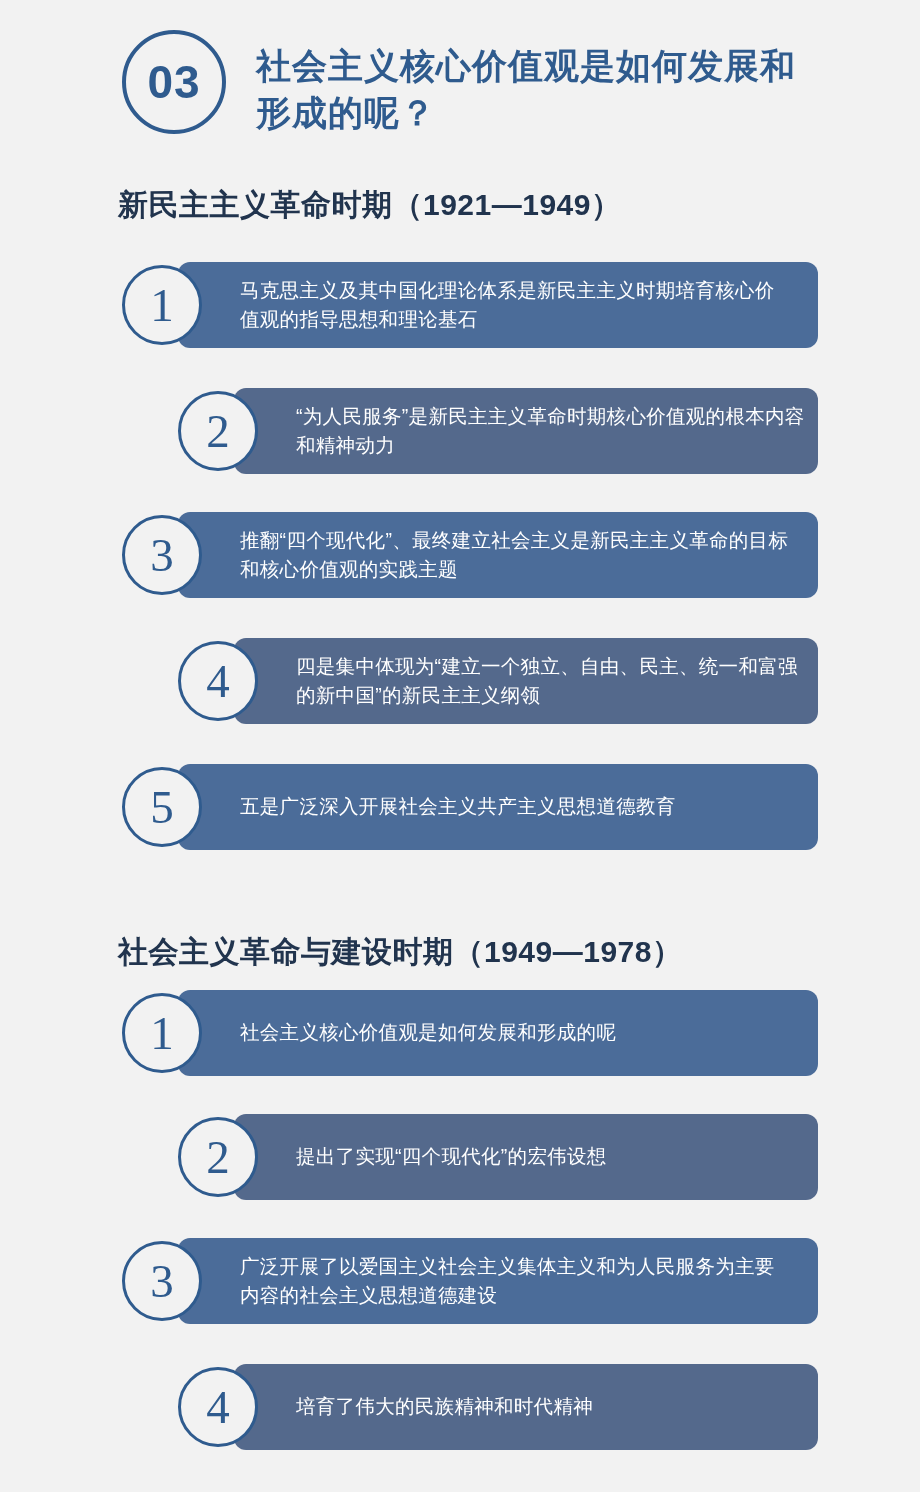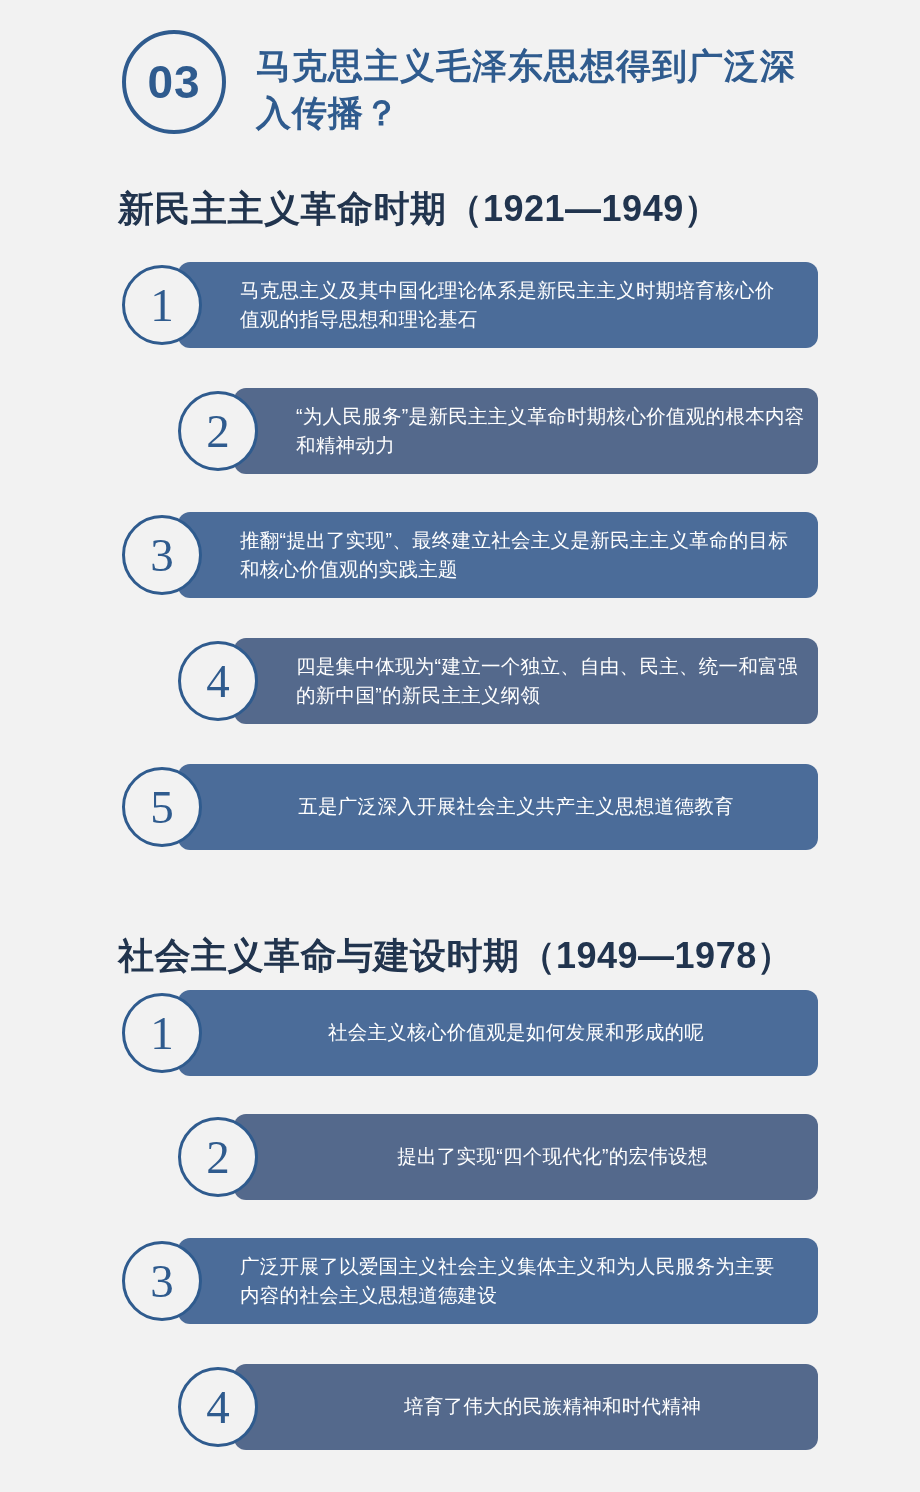--- a/index.html
+++ b/index.html
@@ -55,21 +55,21 @@
     color: #2f5b8e;
     line-height: 1.35;
     letter-spacing: 1px;
     max-width: 540px;
   }
 
   
   .section-heading {
     position: absolute;
     left: 118px;
-    font-size: 36px;
+    font-size: 30px;
     font-weight: bold;
     color: #21344e;
     letter-spacing: 0.5px;
   }
   #heading-1 { top: 185px; }
   #heading-2 { top: 932px; }
 
   
   .row {
     position: absolute;
@@ -77,21 +77,20 @@
   }
   .row .bar {
     position: absolute;
     top: 0;
     height: 86px;
     border-radius: 12px;
     background: #4b6c99;
     box-sizing: border-box;
     display: flex;
     align-items: center;
-    justify-content: center;
   }
   .row.shade .bar { background: #54698c; }
   .bar-text {
     color: #ffffff;
     font-size: 19.5px;
     line-height: 1.5;
     letter-spacing: 0.3px;
   }
   .row .circle {
     position: absolute;
@@ -123,21 +122,21 @@
 </style>
 </head>
 <body>
 
 <div class="page">
 
   <div class="header">
     <div class="badge">
       <span>03</span>
     </div>
-    <div class="header-title">马克思主义毛泽东思想得到广泛深入传播？</div>
+    <div class="header-title">社会主义核心价值观是如何发展和形成的呢？</div>
   </div>
 
   <div class="section-heading" id="heading-1">新民主主义革命时期（1921—1949）</div>
 
   <div class="row a" style="top:262px;">
     <div class="bar">
       <div class="bar-text">马克思主义及其中国化理论体系是新民主主义时期培育核心价值观的指导思想和理论基石</div>
     </div>
     <div class="circle">
       <span>1</span>
@@ -148,21 +147,21 @@
     <div class="bar">
       <div class="bar-text">“为人民服务”是新民主主义革命时期核心价值观的根本内容和精神动力</div>
     </div>
     <div class="circle">
       <span>2</span>
     </div>
   </div>
 
   <div class="row a" style="top:512px;">
     <div class="bar">
-      <div class="bar-text">推翻“提出了实现”、最终建立社会主义是新民主主义革命的目标和核心价值观的实践主题</div>
+      <div class="bar-text">推翻“四个现代化”、最终建立社会主义是新民主主义革命的目标和核心价值观的实践主题</div>
     </div>
     <div class="circle">
       <span>3</span>
     </div>
   </div>
 
   <div class="row b shade" style="top:638px;">
     <div class="bar">
       <div class="bar-text">四是集中体现为“建立一个独立、自由、民主、统一和富强的新中国”的新民主主义纲领</div>
     </div>

